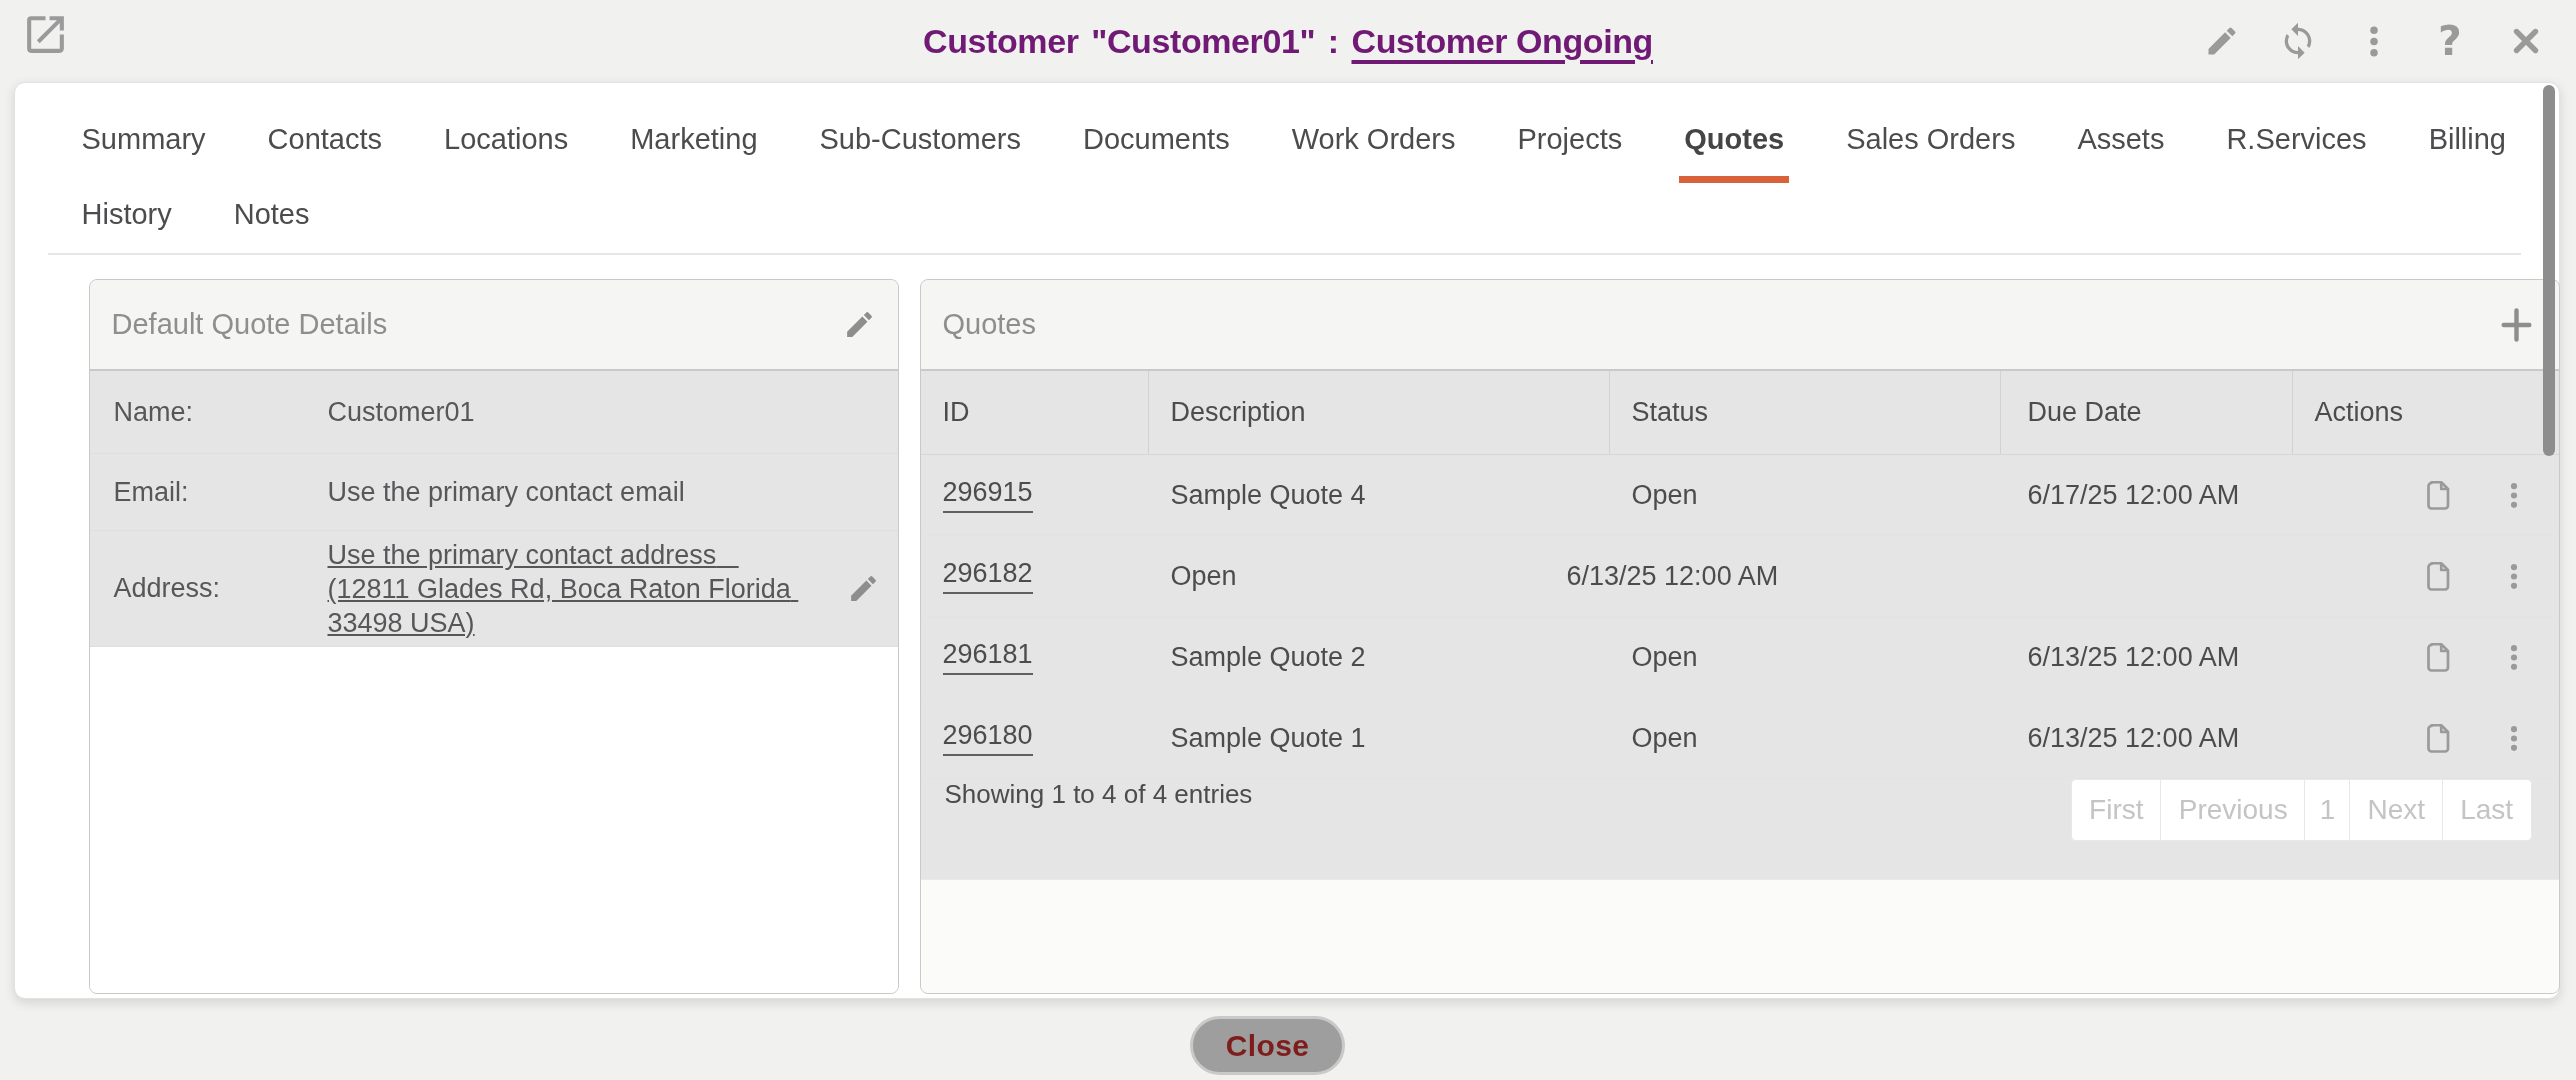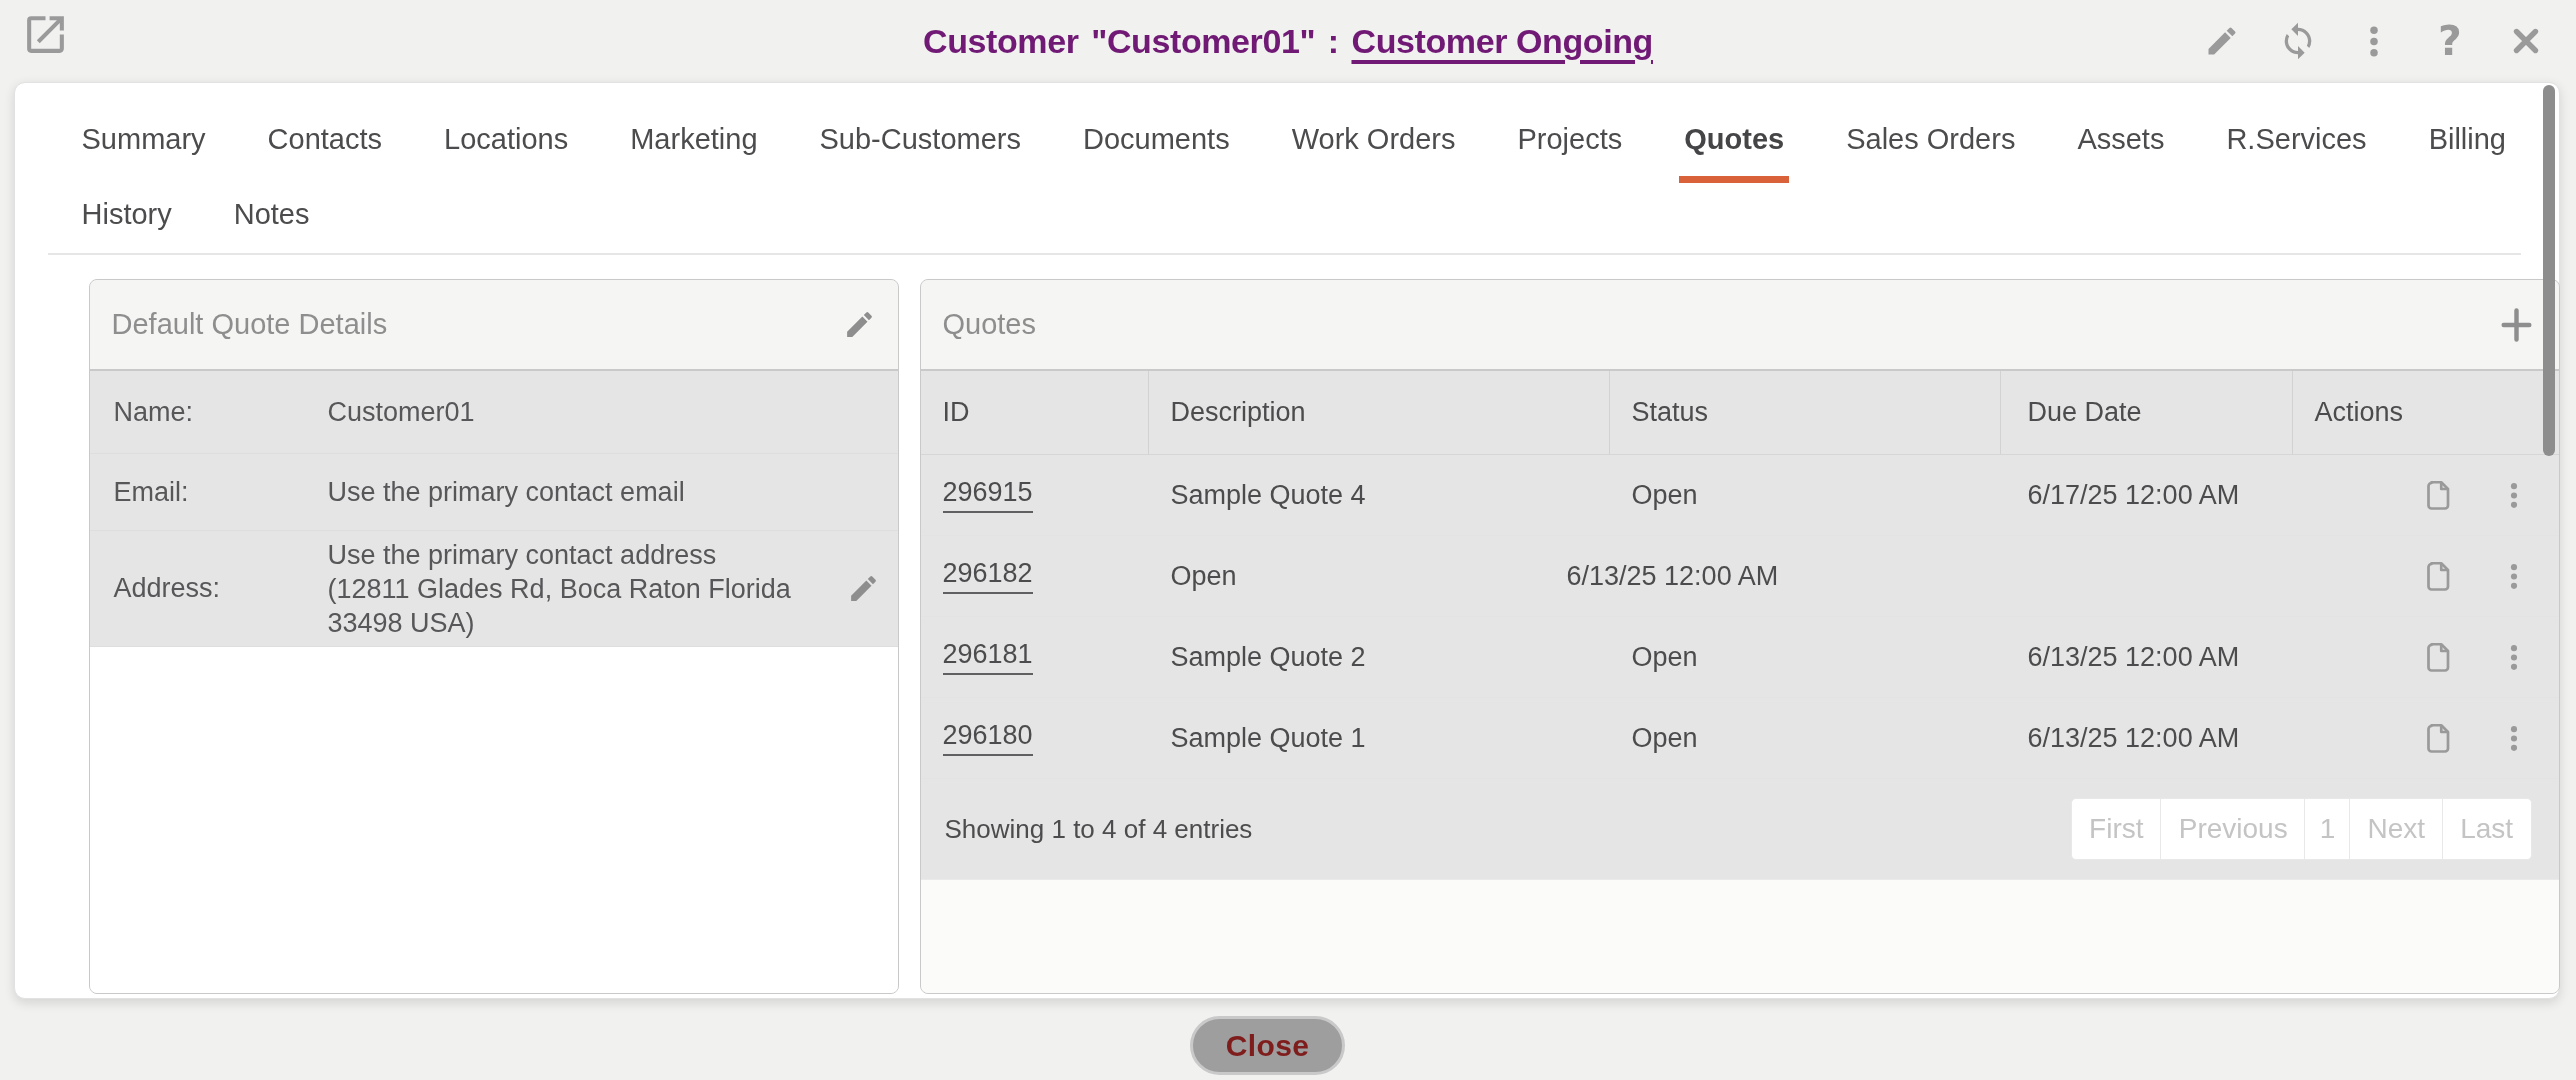--- a/index.html
+++ b/index.html
@@ -42,38 +42,38 @@
   .panel-title { font-size:29px; color:#8e8e8e; }
   .panel-action { margin-left:auto; color:#8e8e8e; cursor:pointer; display:flex; }
 
   
   .field-row { display:flex; align-items:center; border-bottom:1.6px solid #dedede; font-size:27px; color:#57575a; }
   .fr-name { height:83px; flex:0 0 83px; }
   .fr-email { height:77px; flex:0 0 77px; }
   .fr-address { height:116px; flex:0 0 116px; }
   .field-label { flex:0 0 238px; padding-left:24px; }
   .field-value { line-height:34px; white-space:pre-wrap; }
-  .fr-address .field-value { max-width:475px; }
+  .fr-address .field-value { max-width:475px;text-decoration:underline; }
   .field-edit { margin-left:auto; margin-right:17.4px; color:#8e8e8e; cursor:pointer; display:flex; }
   .panel-rest-left { flex:1; background:#fff; }
 
   
   .qtable-header { display:flex; height:84px; flex:0 0 84px; border-bottom:1.6px solid #d6d6d6; font-size:27px; color:#4c4c4e; }
   .qth { display:flex; align-items:center; padding-left:22px; border-right:1.6px solid #d2d2d2; }
   .qth:last-child { border-right:none; }
   .c-id { flex:0 0 228px; } .c-desc { flex:0 0 461px; } .c-status { flex:0 0 391px; }
   .c-due { flex:0 0 292px; } .c-actions { flex:1; }
   .qth.c-due, .qcell.c-due { padding-left:27px; }
   .qrow { display:flex; height:81px; flex:0 0 81px; border-bottom:1.6px solid #e3e3e3; font-size:27px; color:#4c4c4e; }
   .qcell { display:flex; align-items:center; padding-left:22px; }
   .id-link { color:#4c4c4e; border-bottom:2.4px solid #606063; padding-bottom:2.4px; cursor:pointer; }
   .qcell.c-actions { justify-content:flex-end; padding-right:28.5px; padding-left:0; gap:41px; }
   .row-icon { color:#9a9a9a; cursor:pointer; display:flex; }
 
-  .qfooter { display:flex; align-items:center; height:101px; flex:0 0 101px; border-bottom:1.6px solid #eaeaea;
+  .qfooter { display:flex; align-items:flex-start; height:101px; flex:0 0 101px; border-bottom:1.6px solid #eaeaea;
              font-size:26px; color:#4c4c4e; }
   .qf-summary { padding-left:24px; }
   .pagination { margin-left:auto; margin-right:27px; display:flex; }
   .pg-btn { font-size:28px; color:#c4c4c4; border:1.6px solid #e8e8e8; height:62px; display:flex; align-items:center;
             padding:0 17.4px; margin-left:-1.6px; background:#fff; cursor:pointer; white-space:nowrap; }
   .pg-btn:first-child { border-radius:4.8px 0 0 4.8px; margin-left:0; }
   .pg-btn:last-child { border-radius:0 4.8px 4.8px 0; }
   .pg-num { padding:0 14.3px; }
   .panel-rest-right { flex:1; background:#fbfbfa; }
 

